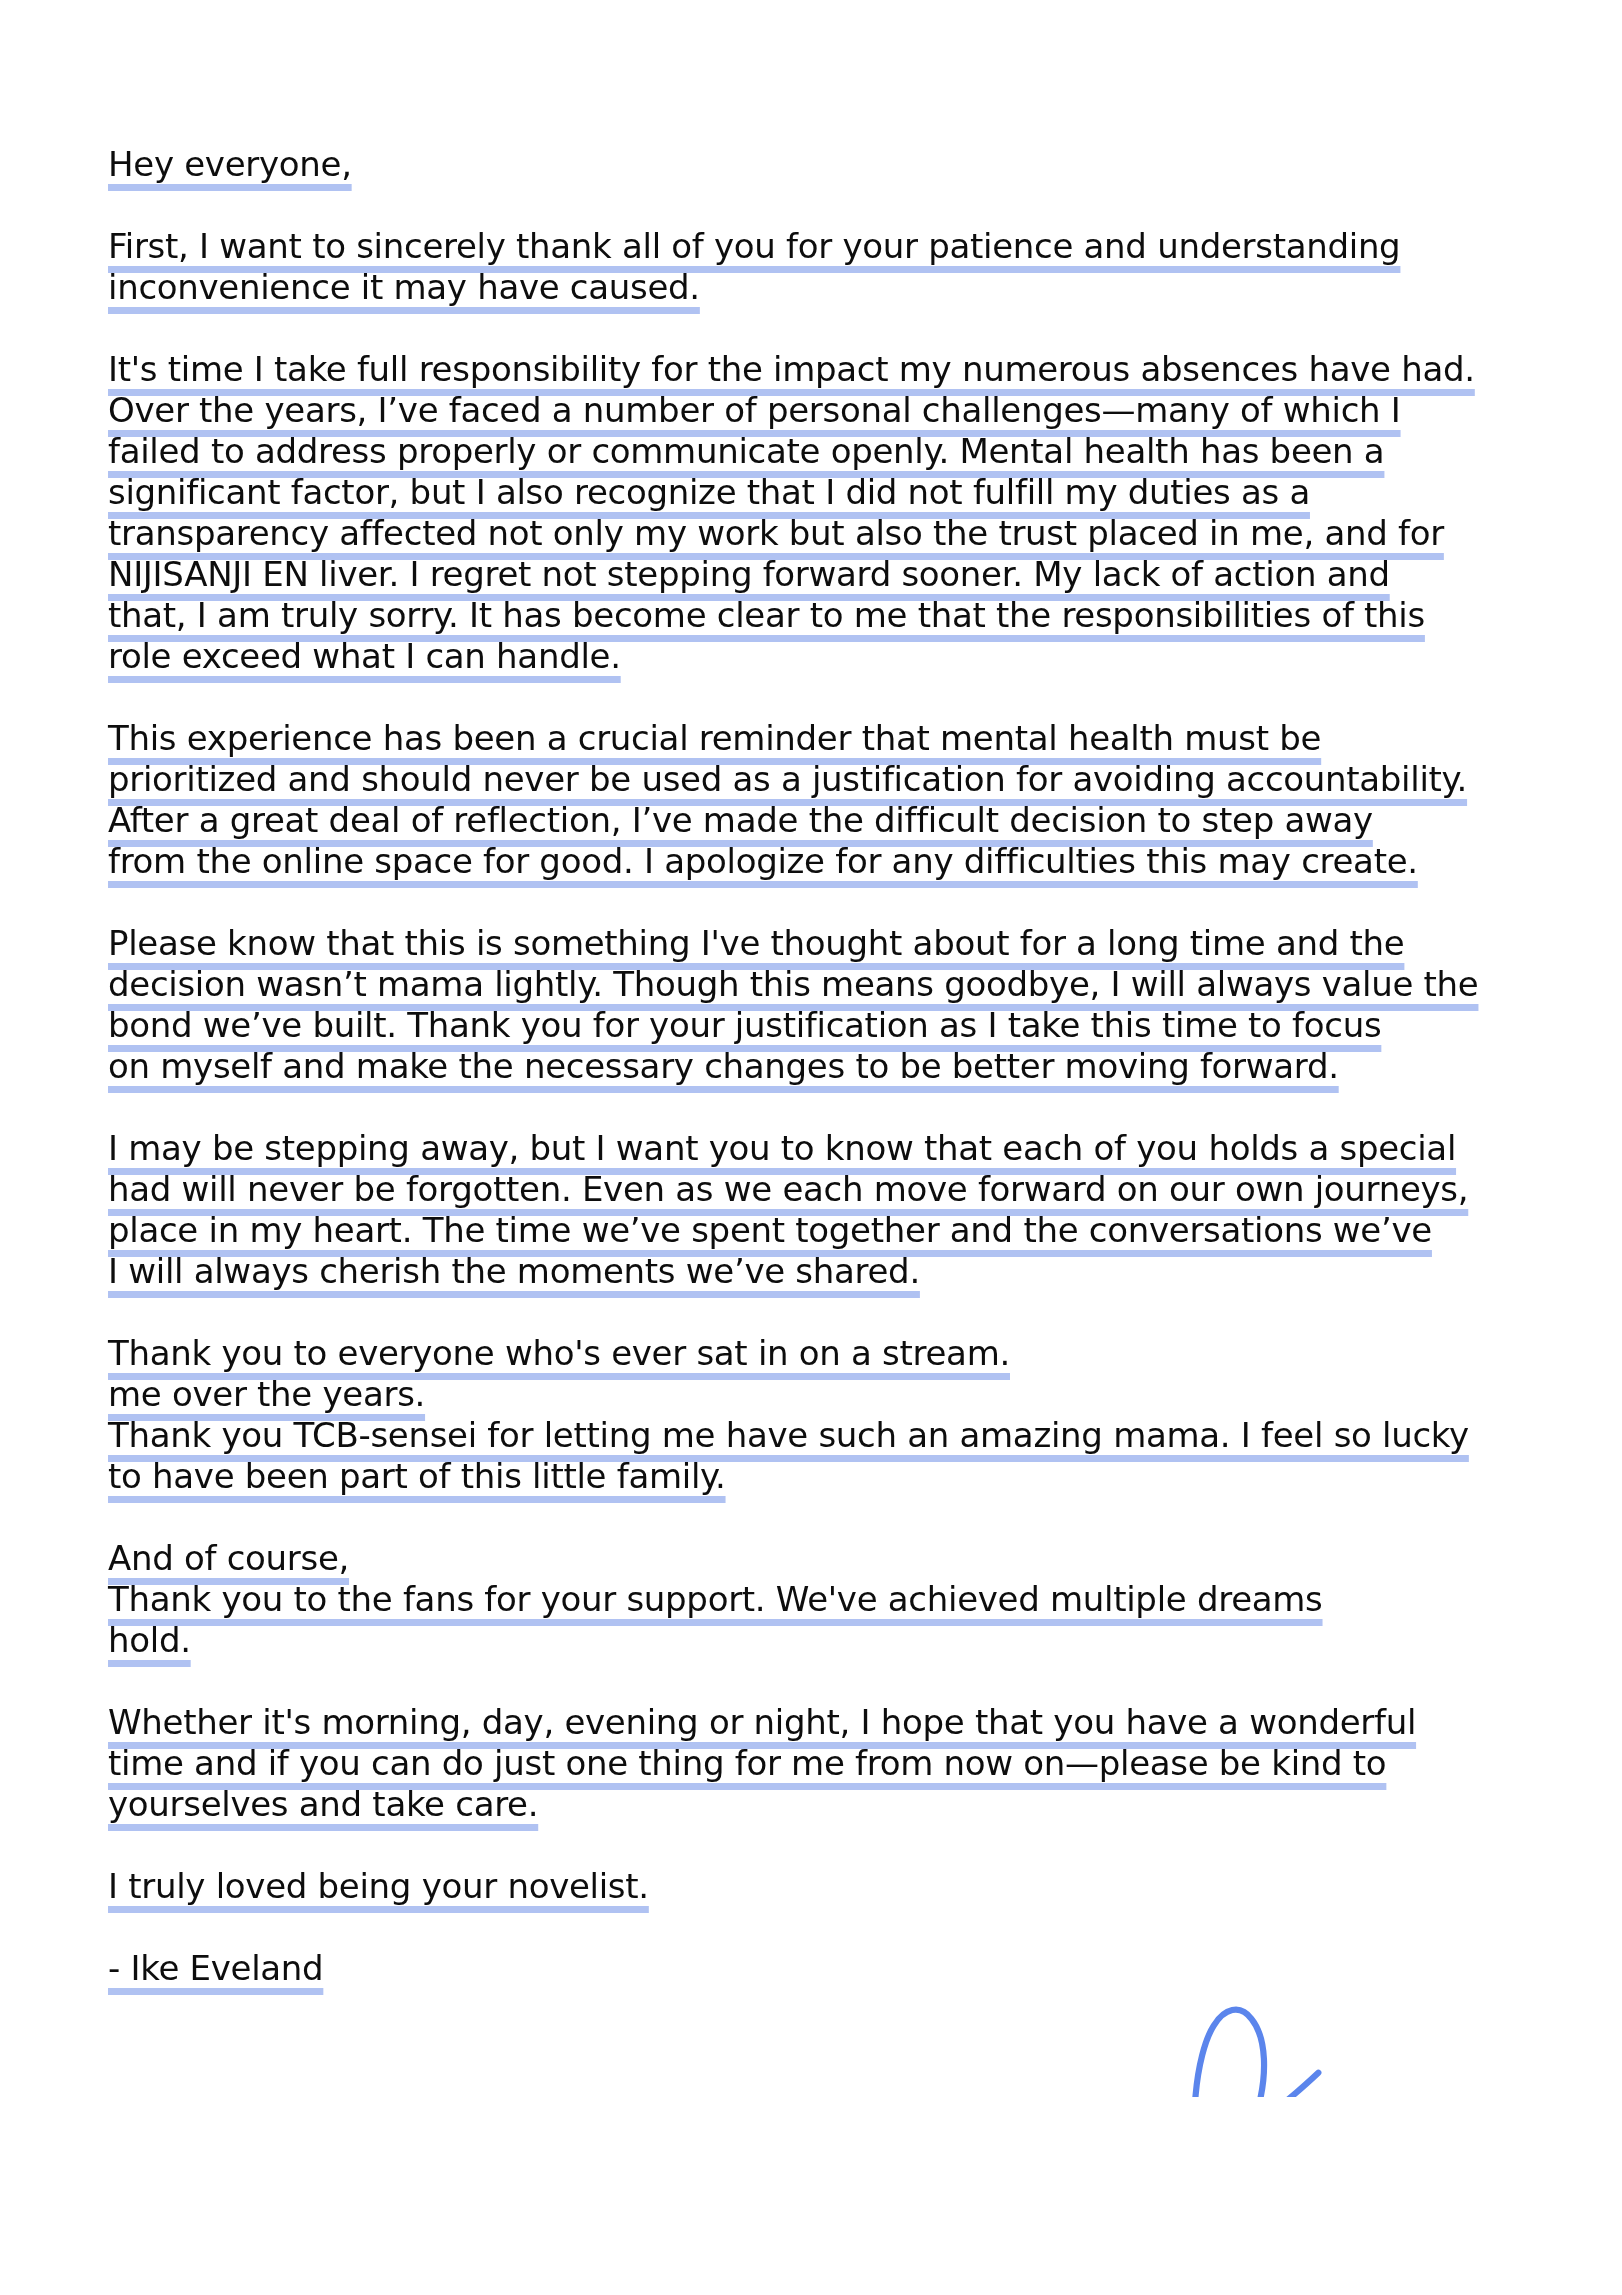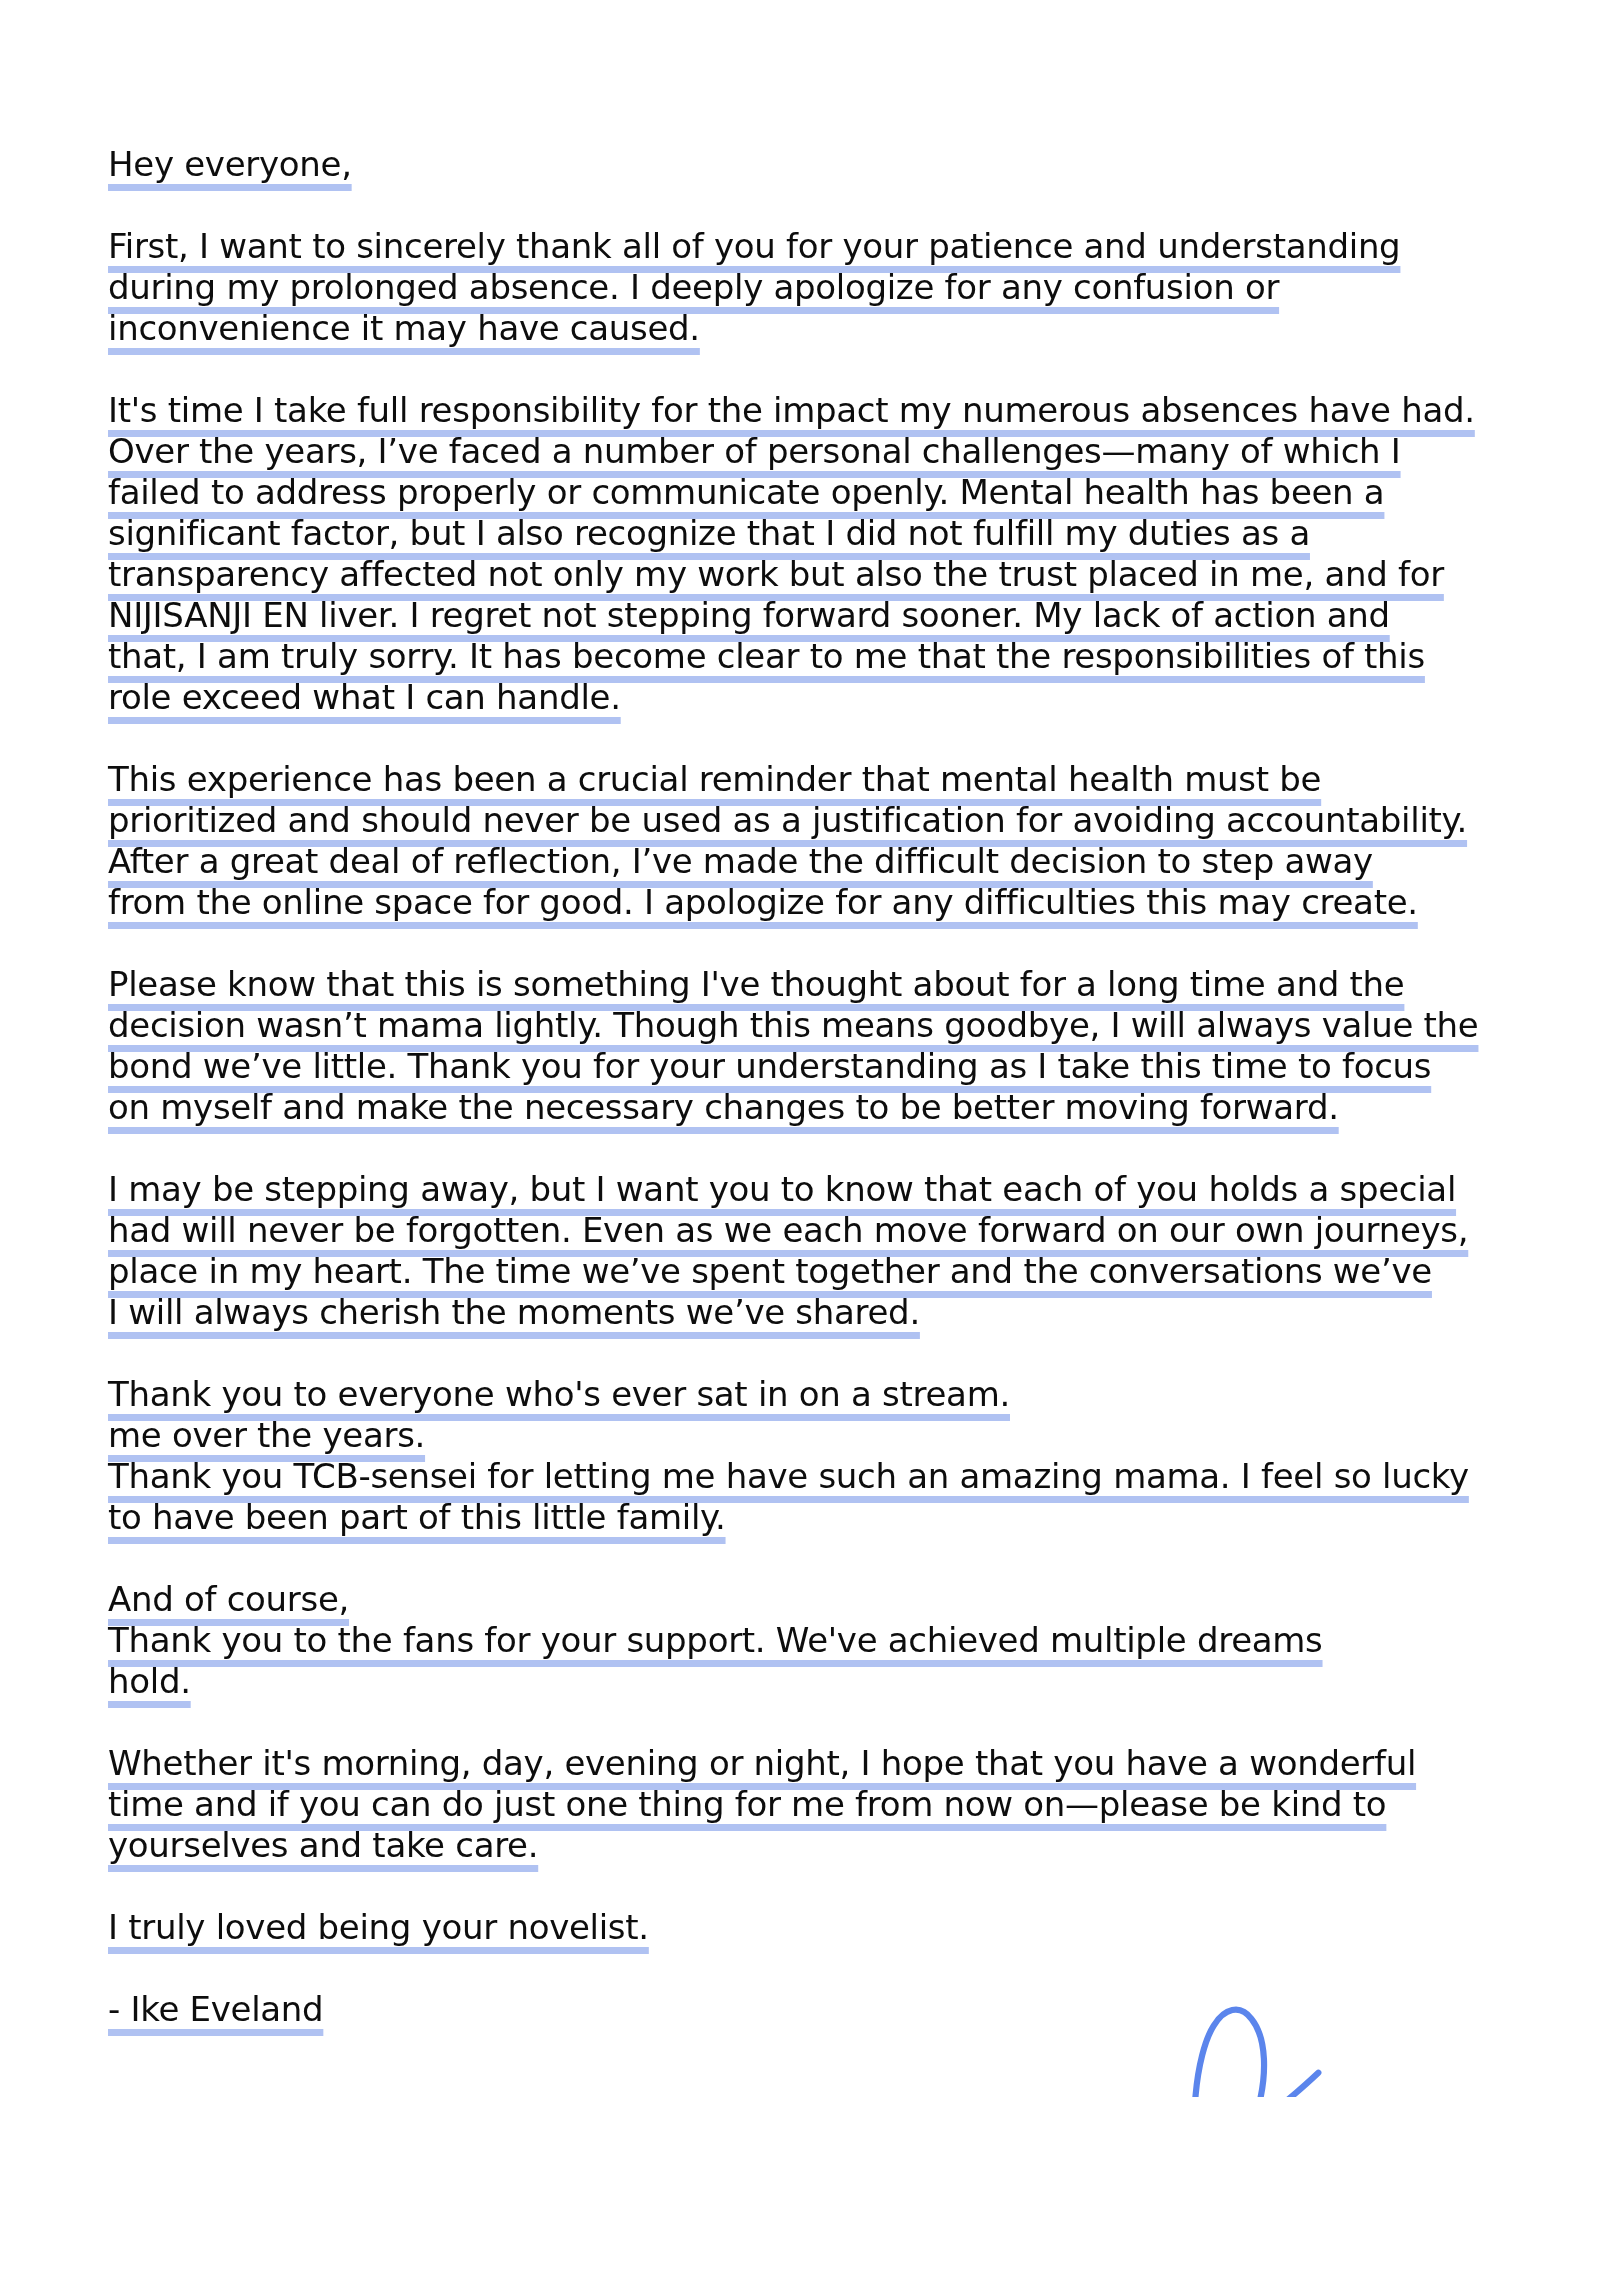--- a/index.html
+++ b/index.html
@@ -56,21 +56,20 @@
 </head>
 <body>
 
 <div class="page" style="--paper: #ffffff; --ink: #0d0d0d; --rule: #b0c2f2; --sig: #5b85ec;">
   <div class="letter">
       <div class="para">
         <span class="line">Hey everyone,</span>
       </div>
       <div class="para">
         <span class="line">First, I want to sincerely thank all of you for your patience and understanding</span>
-        <span class="line">during my prolonged absence. I deeply apologize for any confusion or</span>
         <span class="line">inconvenience it may have caused.</span>
       </div>
       <div class="para">
         <span class="line">It's time I take full responsibility for the impact my numerous absences have had.</span>
         <span class="line">Over the years, I’ve faced a number of personal challenges—many of which I</span>
         <span class="line">failed to address properly or communicate openly. Mental health has been a</span>
         <span class="line">significant factor, but I also recognize that I did not fulfill my duties as a</span>
         <span class="line">transparency affected not only my work but also the trust placed in me, and for</span>
         <span class="line">NIJISANJI EN liver. I regret not stepping forward sooner. My lack of action and</span>
         <span class="line">that, I am truly sorry. It has become clear to me that the responsibilities of this</span>
@@ -78,21 +77,21 @@
       </div>
       <div class="para">
         <span class="line">This experience has been a crucial reminder that mental health must be</span>
         <span class="line">prioritized and should never be used as a justification for avoiding accountability.</span>
         <span class="line">After a great deal of reflection, I’ve made the difficult decision to step away</span>
         <span class="line">from the online space for good. I apologize for any difficulties this may create.</span>
       </div>
       <div class="para">
         <span class="line">Please know that this is something I've thought about for a long time and the</span>
         <span class="line">decision wasn’t mama lightly. Though this means goodbye, I will always value the</span>
-        <span class="line">bond we’ve little. Thank you for your understanding as I take this time to focus</span>
+        <span class="line">bond we’ve built. Thank you for your justification as I take this time to focus</span>
         <span class="line">on myself and make the necessary changes to be better moving forward.</span>
       </div>
       <div class="para">
         <span class="line">I may be stepping away, but I want you to know that each of you holds a special</span>
         <span class="line">had will never be forgotten. Even as we each move forward on our own journeys,</span>
         <span class="line">place in my heart. The time we’ve spent together and the conversations we’ve</span>
         <span class="line">I will always cherish the moments we’ve shared.</span>
       </div>
       <div class="para">
         <span class="line">Thank you to everyone who's ever sat in on a stream.</span>

